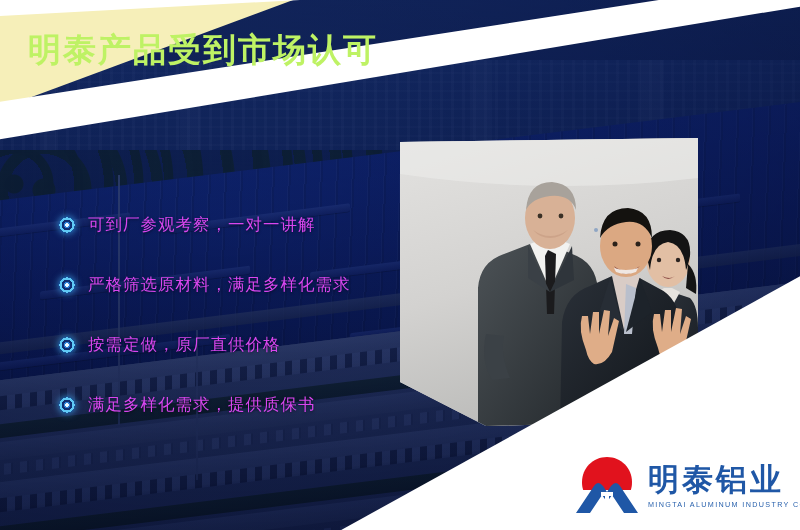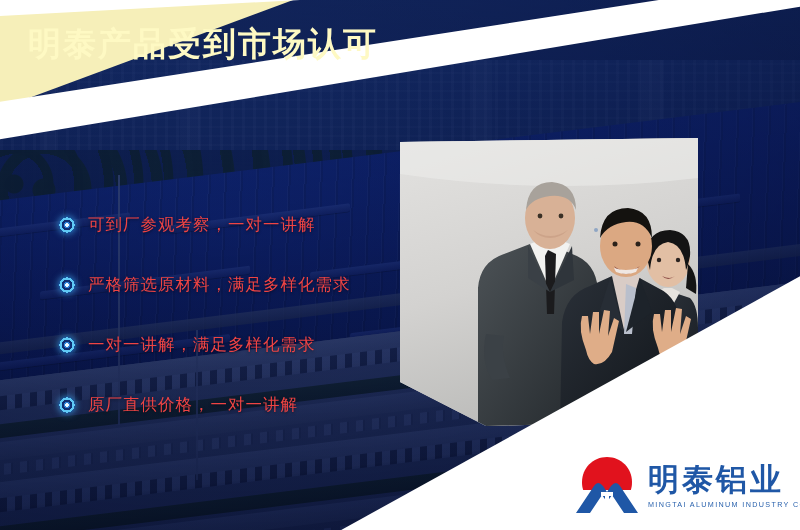--- a/index.html
+++ b/index.html
@@ -126,42 +126,42 @@
     background:#ffffff;
     clip-path:polygon(0 128px, 880px -8px, 880px 20px, 0 166px);
   }
   .white-corner-top{
     position:absolute;left:0;top:0;width:300px;height:16px;background:#ffffff;
     clip-path:polygon(0 0, 300px 0, 0 16px);
   }
 
   
   .title{
-    position:absolute;left:28px;top:22px;
+    position:absolute;left:28px;top:28px;
     font-size:33px;font-weight:bold;letter-spacing:2px;
-    color:#fef9c3;white-space:nowrap;
+    color:#bef264;white-space:nowrap;
     font-family:"DejaVu Sans","Liberation Sans",sans-serif;
   }
 
   
   .bullets{position:absolute;left:58px;top:208px;width:340px;}
   .bullet{display:flex;align-items:center;height:34px;margin-bottom:26px;}
   .bullet-ico{
     position:relative;width:18px;height:18px;flex:0 0 18px;margin-right:12px;
     border-radius:50%;
     background:radial-gradient(circle at 50% 50%,
       #eaf8ff 0 2.0px,
       #2f7fd8 2.0px 3.4px,
       #0e2f74 3.4px 5.4px,
       #5fc8f5 5.4px 7.6px,
       rgba(36,120,200,.55) 7.6px 9px);
     box-shadow:0 0 7px rgba(70,170,240,.75);
   }
   .bullet-tx{
-    color:#ef4444;font-size:16.5px;letter-spacing:1px;white-space:nowrap;
+    color:#d946ef;font-size:16.5px;letter-spacing:1px;white-space:nowrap;
     text-shadow:0 1px 3px rgba(0,0,0,.55);
     font-family:Liberation Sans, sans-serif;
   }
 
   
   .inset{
     position:absolute;left:400px;top:138px;width:298px;height:288px;
     clip-path:polygon(0 4px, 298px 0, 298px 282px, 86px 288px, 0 244px);
     background:#d7d7d5;
     overflow:hidden;
@@ -318,25 +318,25 @@
     <div class="bullet">
       <span class="bullet-ico"></span>
       <span class="bullet-tx">可到厂参观考察，一对一讲解</span>
     </div>
     <div class="bullet">
       <span class="bullet-ico"></span>
       <span class="bullet-tx">严格筛选原材料，满足多样化需求</span>
     </div>
     <div class="bullet">
       <span class="bullet-ico"></span>
-      <span class="bullet-tx">一对一讲解，满足多样化需求</span>
+      <span class="bullet-tx">按需定做，原厂直供价格</span>
     </div>
     <div class="bullet">
       <span class="bullet-ico"></span>
-      <span class="bullet-tx">原厂直供价格，一对一讲解</span>
+      <span class="bullet-tx">满足多样化需求，提供质保书</span>
     </div>
   </div>
 
   <div class="white-wedge-br"></div>
 
   <div class="logo">
     <svg class="logo-mark" viewBox="0 0 66 62" xmlns="http://www.w3.org/2000/svg">
       <path d="M33 2 C47 2 58 13 58 27 C58 30 57.6 33 56.8 35 L9.2 35 C8.4 33 8 30 8 27 C8 13 19 2 33 2 Z" fill="#e1121d"></path>
       <path d="M2 58 L20 31 Q24 25 29 31 L33 37 L37 31 Q42 25 46 31 L64 58 L50 58 L38 40 L33 47 L28 40 L16 58 Z" fill="#1f57a6"></path>
       <path d="M27 37 L39 37 L39 41 L35 41 L35 52 L31 52 L31 41 L27 41 Z" fill="#ffffff"></path>

